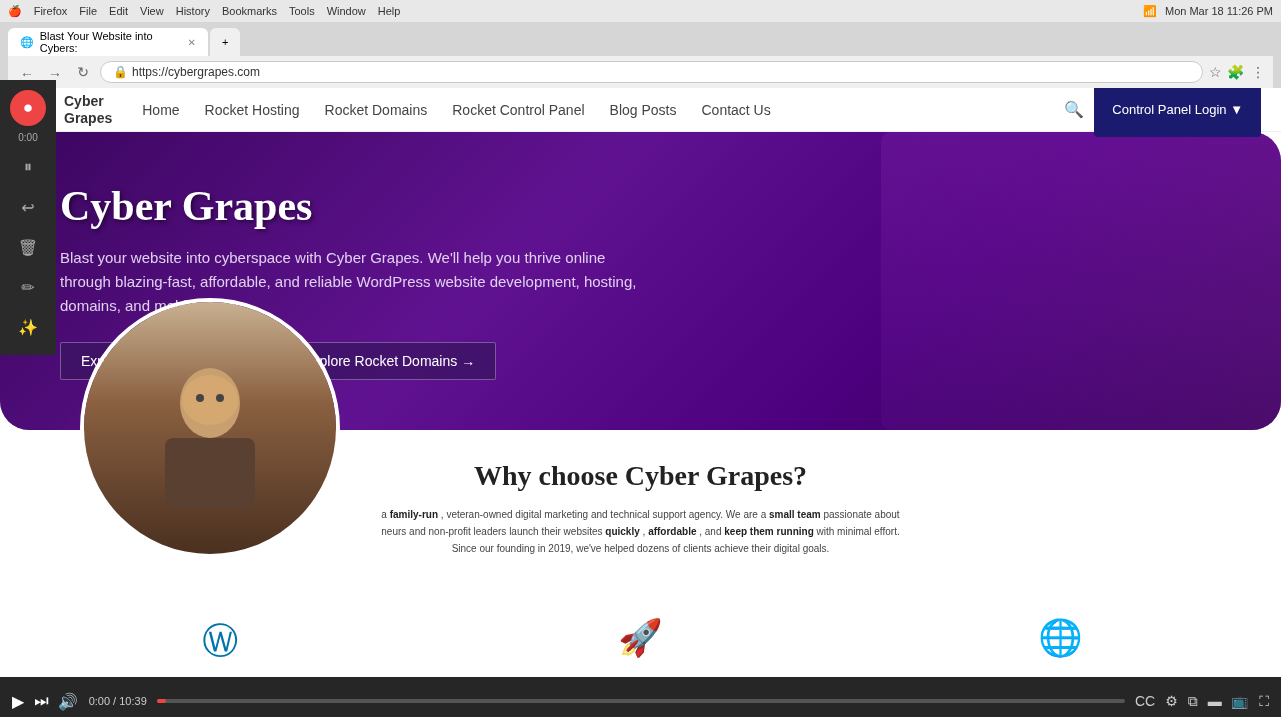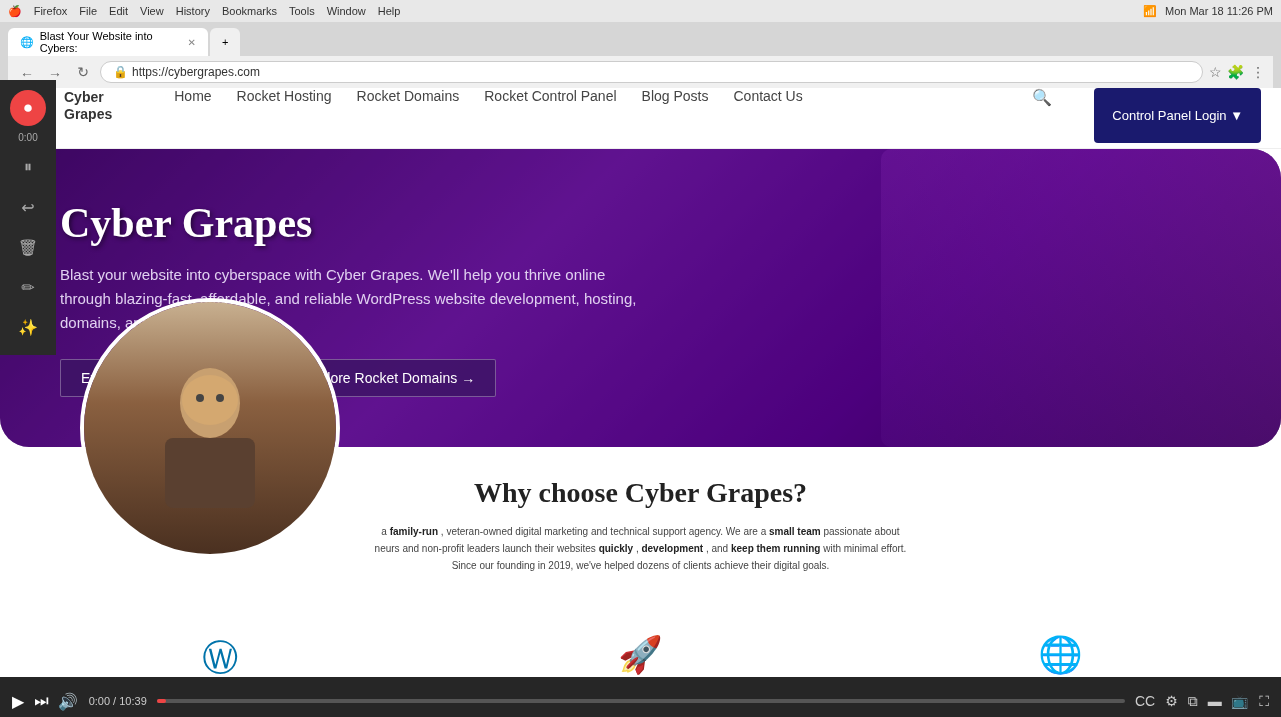--- a/index.html
+++ b/index.html
@@ -78,27 +78,26 @@
       background: #fff;
       height: calc(717px - 22px - 58px);
       overflow: hidden;
       position: relative;
     }
 
     
     .site-nav {
       background: #fff;
       display: flex;
-      align-items: flex-start;
+      align-items: center;
       padding: 0 20px;
-      height: 61px;
+      height: 44px;
       border-bottom: 1px solid #eee;
       position: relative;
       z-index: 10;
-      gap: 32px;
     }
     .site-logo {
       display: flex;
       align-items: center;
       gap: 8px;
       margin-right: 30px;
     }
     .logo-icon {
       width: 36px; height: 36px;
       background: #6b3fa0;
@@ -412,21 +411,21 @@
   <div class="why-section">
     <h2 class="why-title">Why choose Cyber Grapes?</h2>
     <p class="why-text">
       <span> a </span>
       <strong>family-run</strong>
       <span>, veteran-owned digital marketing and technical support agency. We are a </span>
       <strong>small team</strong>
       <span> passionate about<br>neurs and non-profit leaders launch their websites </span>
       <strong>quickly</strong>
       <span>, </span>
-      <strong>development</strong>
+      <strong>affordable</strong>
       <span>, and </span>
       <strong>keep them running</strong>
       <span> with minimal effort.<br>Since our founding in 2019, we've helped dozens of clients achieve their digital goals.</span>
     </p>
   </div>
 
   <div class="services-row">
     <div class="service-card">
       <div class="service-icon" style="color:#0073aa">Ⓦ</div>
 

